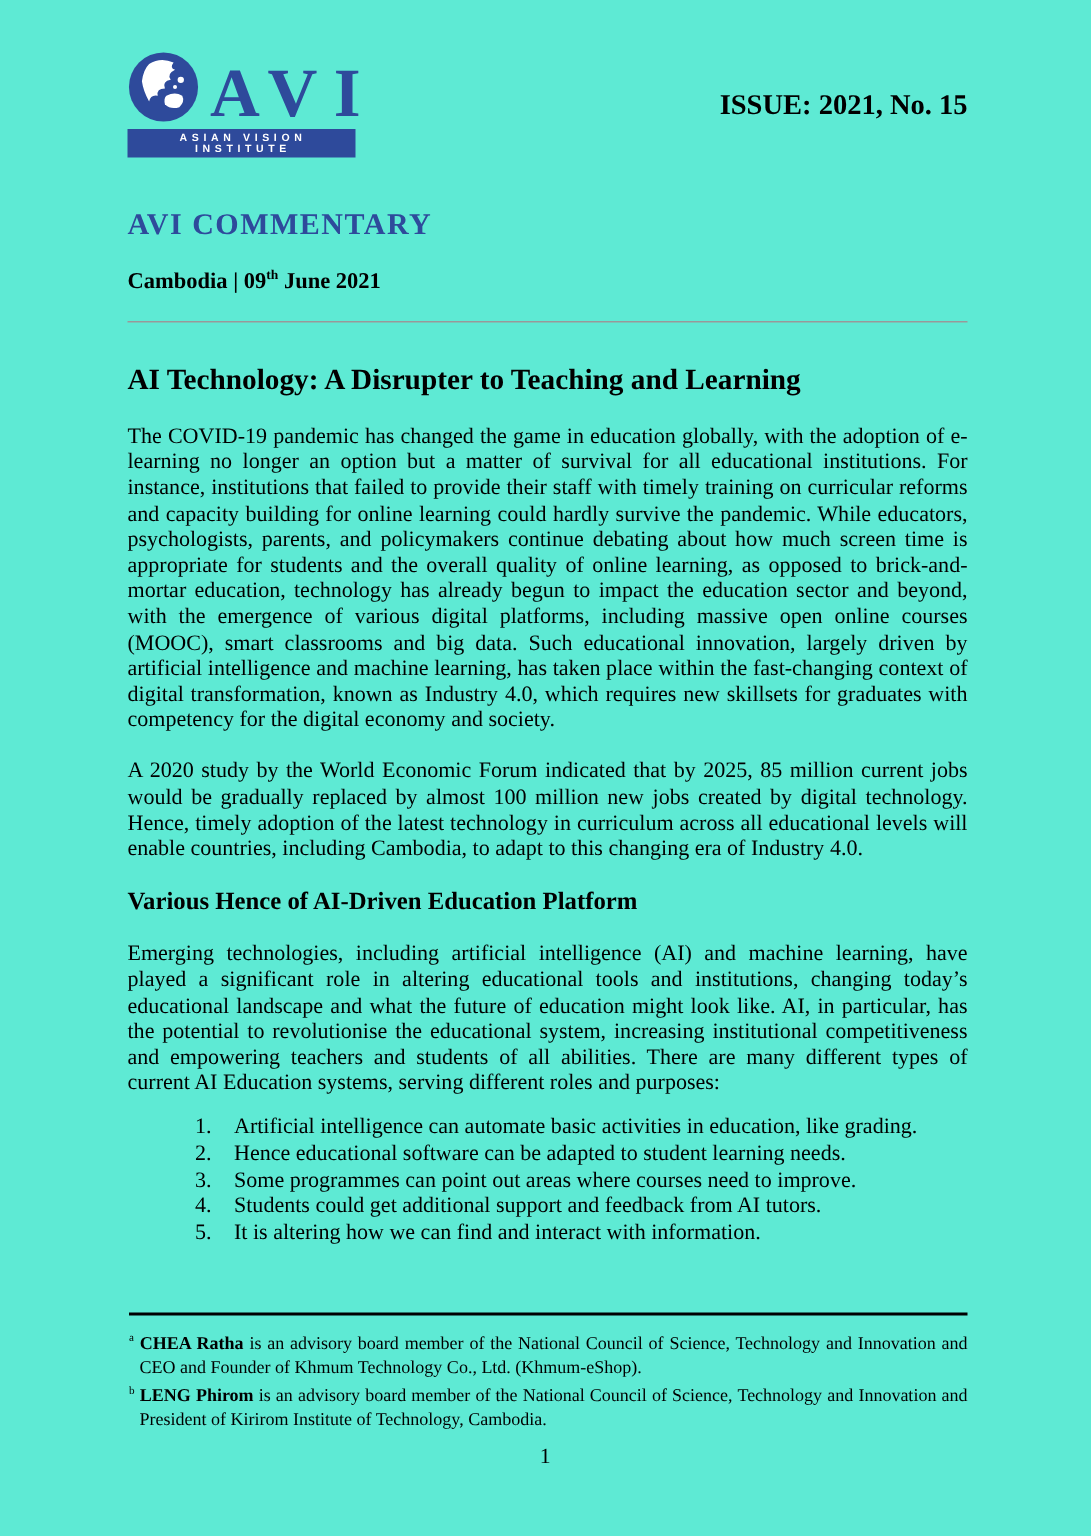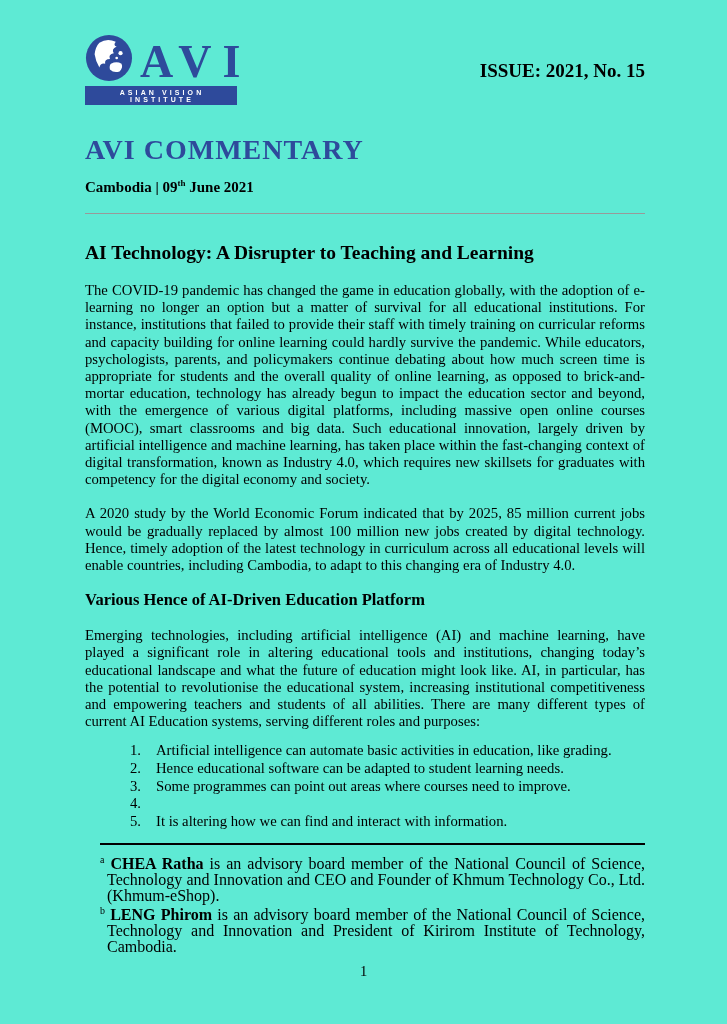--- a/index.html
+++ b/index.html
@@ -30,21 +30,21 @@
     background:var(--brand-blue,#2e4a9b);
     color:#fff;
     font-family:"Liberation Sans",sans-serif;
     font-size:7px;font-weight:bold;letter-spacing:3.1px;
     text-align:center;padding:3px 0 2px 2px;
   }
   .issue{margin-top:26px;font-size:19px;font-weight:bold;white-space:nowrap;}
   
   .series-title{
     margin:28px 85px 0;
-    font-size:28px;font-weight:bold;letter-spacing:1px;
+    font-size:20px;font-weight:bold;letter-spacing:1px;
     color:var(--brand-blue,#2e4a9b);
     line-height:34px;
   }
   .dateline{margin:7px 85px 0;font-size:15px;font-weight:bold;line-height:18px;}
   .dateline sup{font-size:60%;}
   .thin-rule{border:none;border-top:1px solid #999;margin:17px 82px 0 85px;}
   
   .article-title{margin:27px 85px 0;font-size:19.5px;font-weight:bold;line-height:24px;}
   .authors{margin:12px 85px 0;font-style:italic;font-size:15px;line-height:19px;}
   .authors sup{font-size:62%;}
@@ -52,24 +52,24 @@
     margin:17px 82px 0 85px;
     font-size:14.7px;line-height:17.2px;
     text-align:justify;
   }
   .section-heading{margin:16px 85px 0;font-size:16.5px;font-weight:bold;line-height:20px;}
   .num-list{margin:12px 82px 0 85px;font-size:14.7px;line-height:17.6px;}
   .list-item{display:flex;padding-left:45px;}
   .list-num{width:26px;flex:0 0 26px;}
   
   .footnote-block{
-    position:absolute;left:100px;right:82px;bottom:70px;
+    position:absolute;left:86px;right:82px;bottom:70px;
     border-top:2.5px solid #000;
     padding-top:7px;
-    font-size:16px;line-height:15.5px;
+    font-size:12px;line-height:15.5px;
   }
   .footnote{padding-left:7px;text-indent:-7px;text-align:justify;}
   .footnote sup{font-size:62%;}
   .footnote b{font-weight:bold;}
   .page-number{
     position:absolute;left:0;right:0;bottom:44px;
     text-align:center;font-size:14.5px;
   }
 </style>
 </head>
@@ -116,20 +116,21 @@
     <div class="list-item">
         <span class="list-num">2.</span>
         <span>Hence educational software can be adapted to student learning needs.</span>
       </div>
     <div class="list-item">
         <span class="list-num">3.</span>
         <span>Some programmes can point out areas where courses need to improve.</span>
       </div>
     <div class="list-item">
         <span class="list-num">4.</span>
+        <span>Students could get additional support and feedback from AI tutors.</span>
       </div>
     <div class="list-item">
         <span class="list-num">5.</span>
         <span>It is altering how we can find and interact with information.</span>
       </div>
   </div>
 
   <div class="footnote-block">
     <div class="footnote"><sup>a</sup> <b>CHEA Ratha</b><span> is an advisory board member of the National Council of Science, Technology and Innovation and CEO and Founder of Khmum Technology Co., Ltd. (Khmum-eShop).</span></div>
     <div class="footnote"><sup>b</sup> <b>LENG Phirom</b><span> is an advisory board member of the National Council of Science, Technology and Innovation and President of Kirirom Institute of Technology, Cambodia.</span></div>

